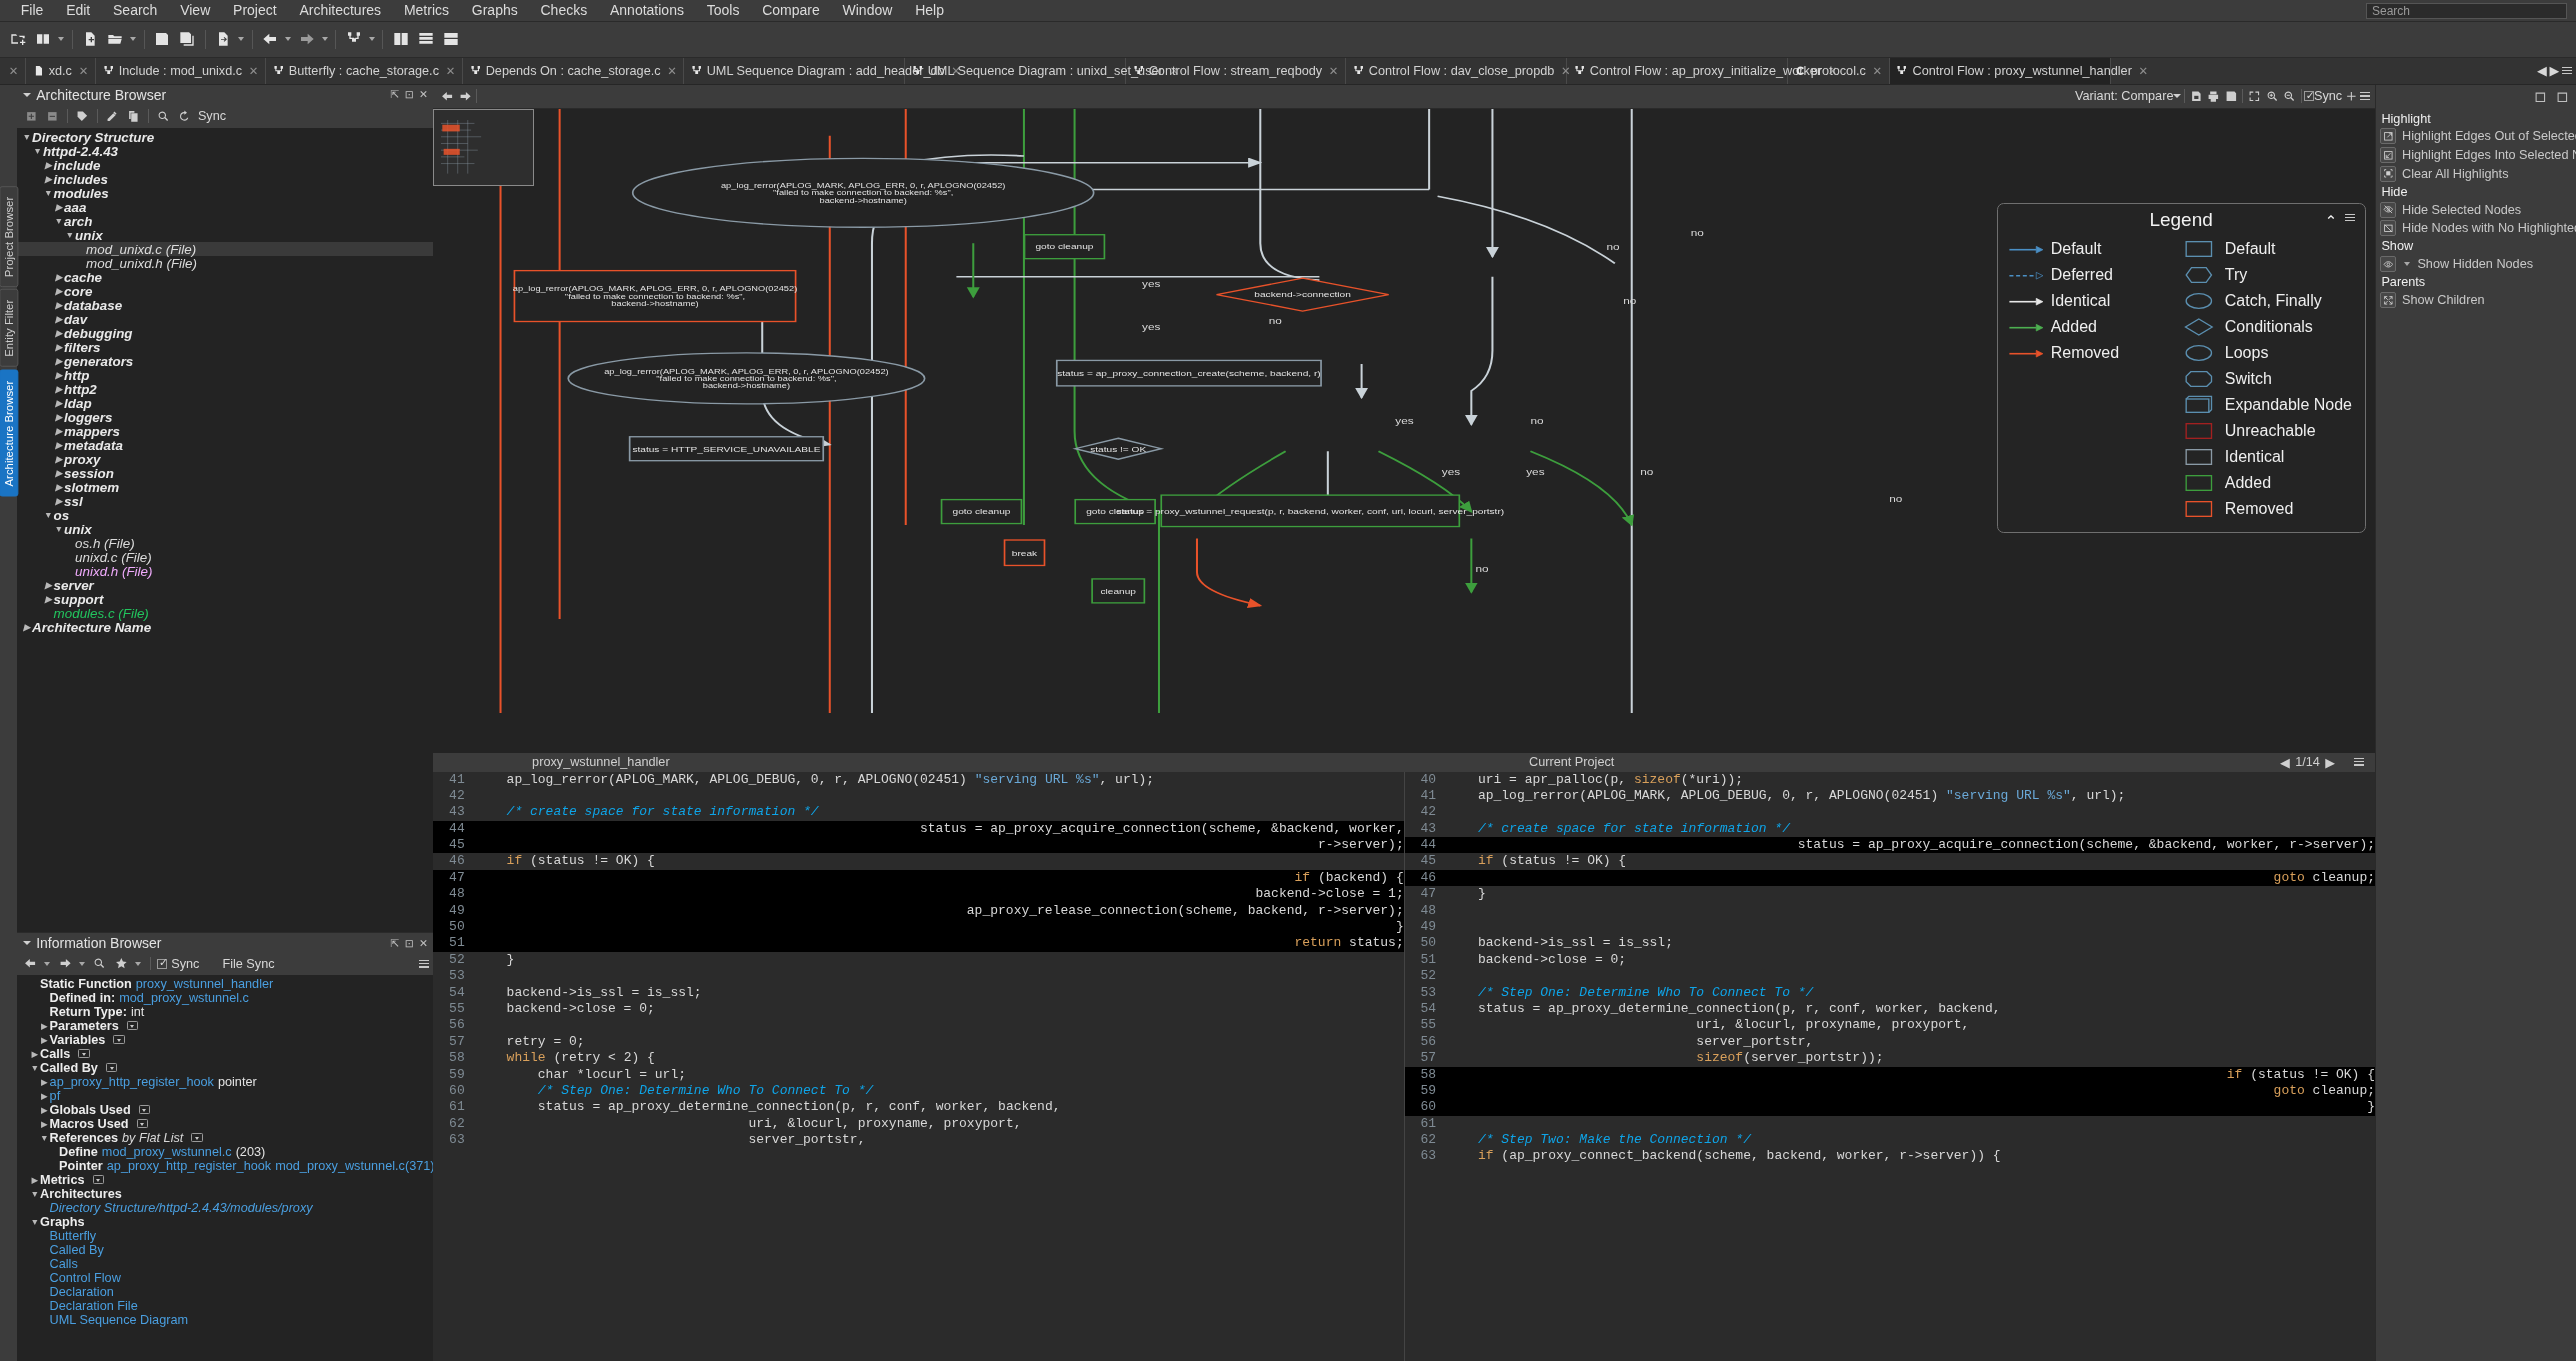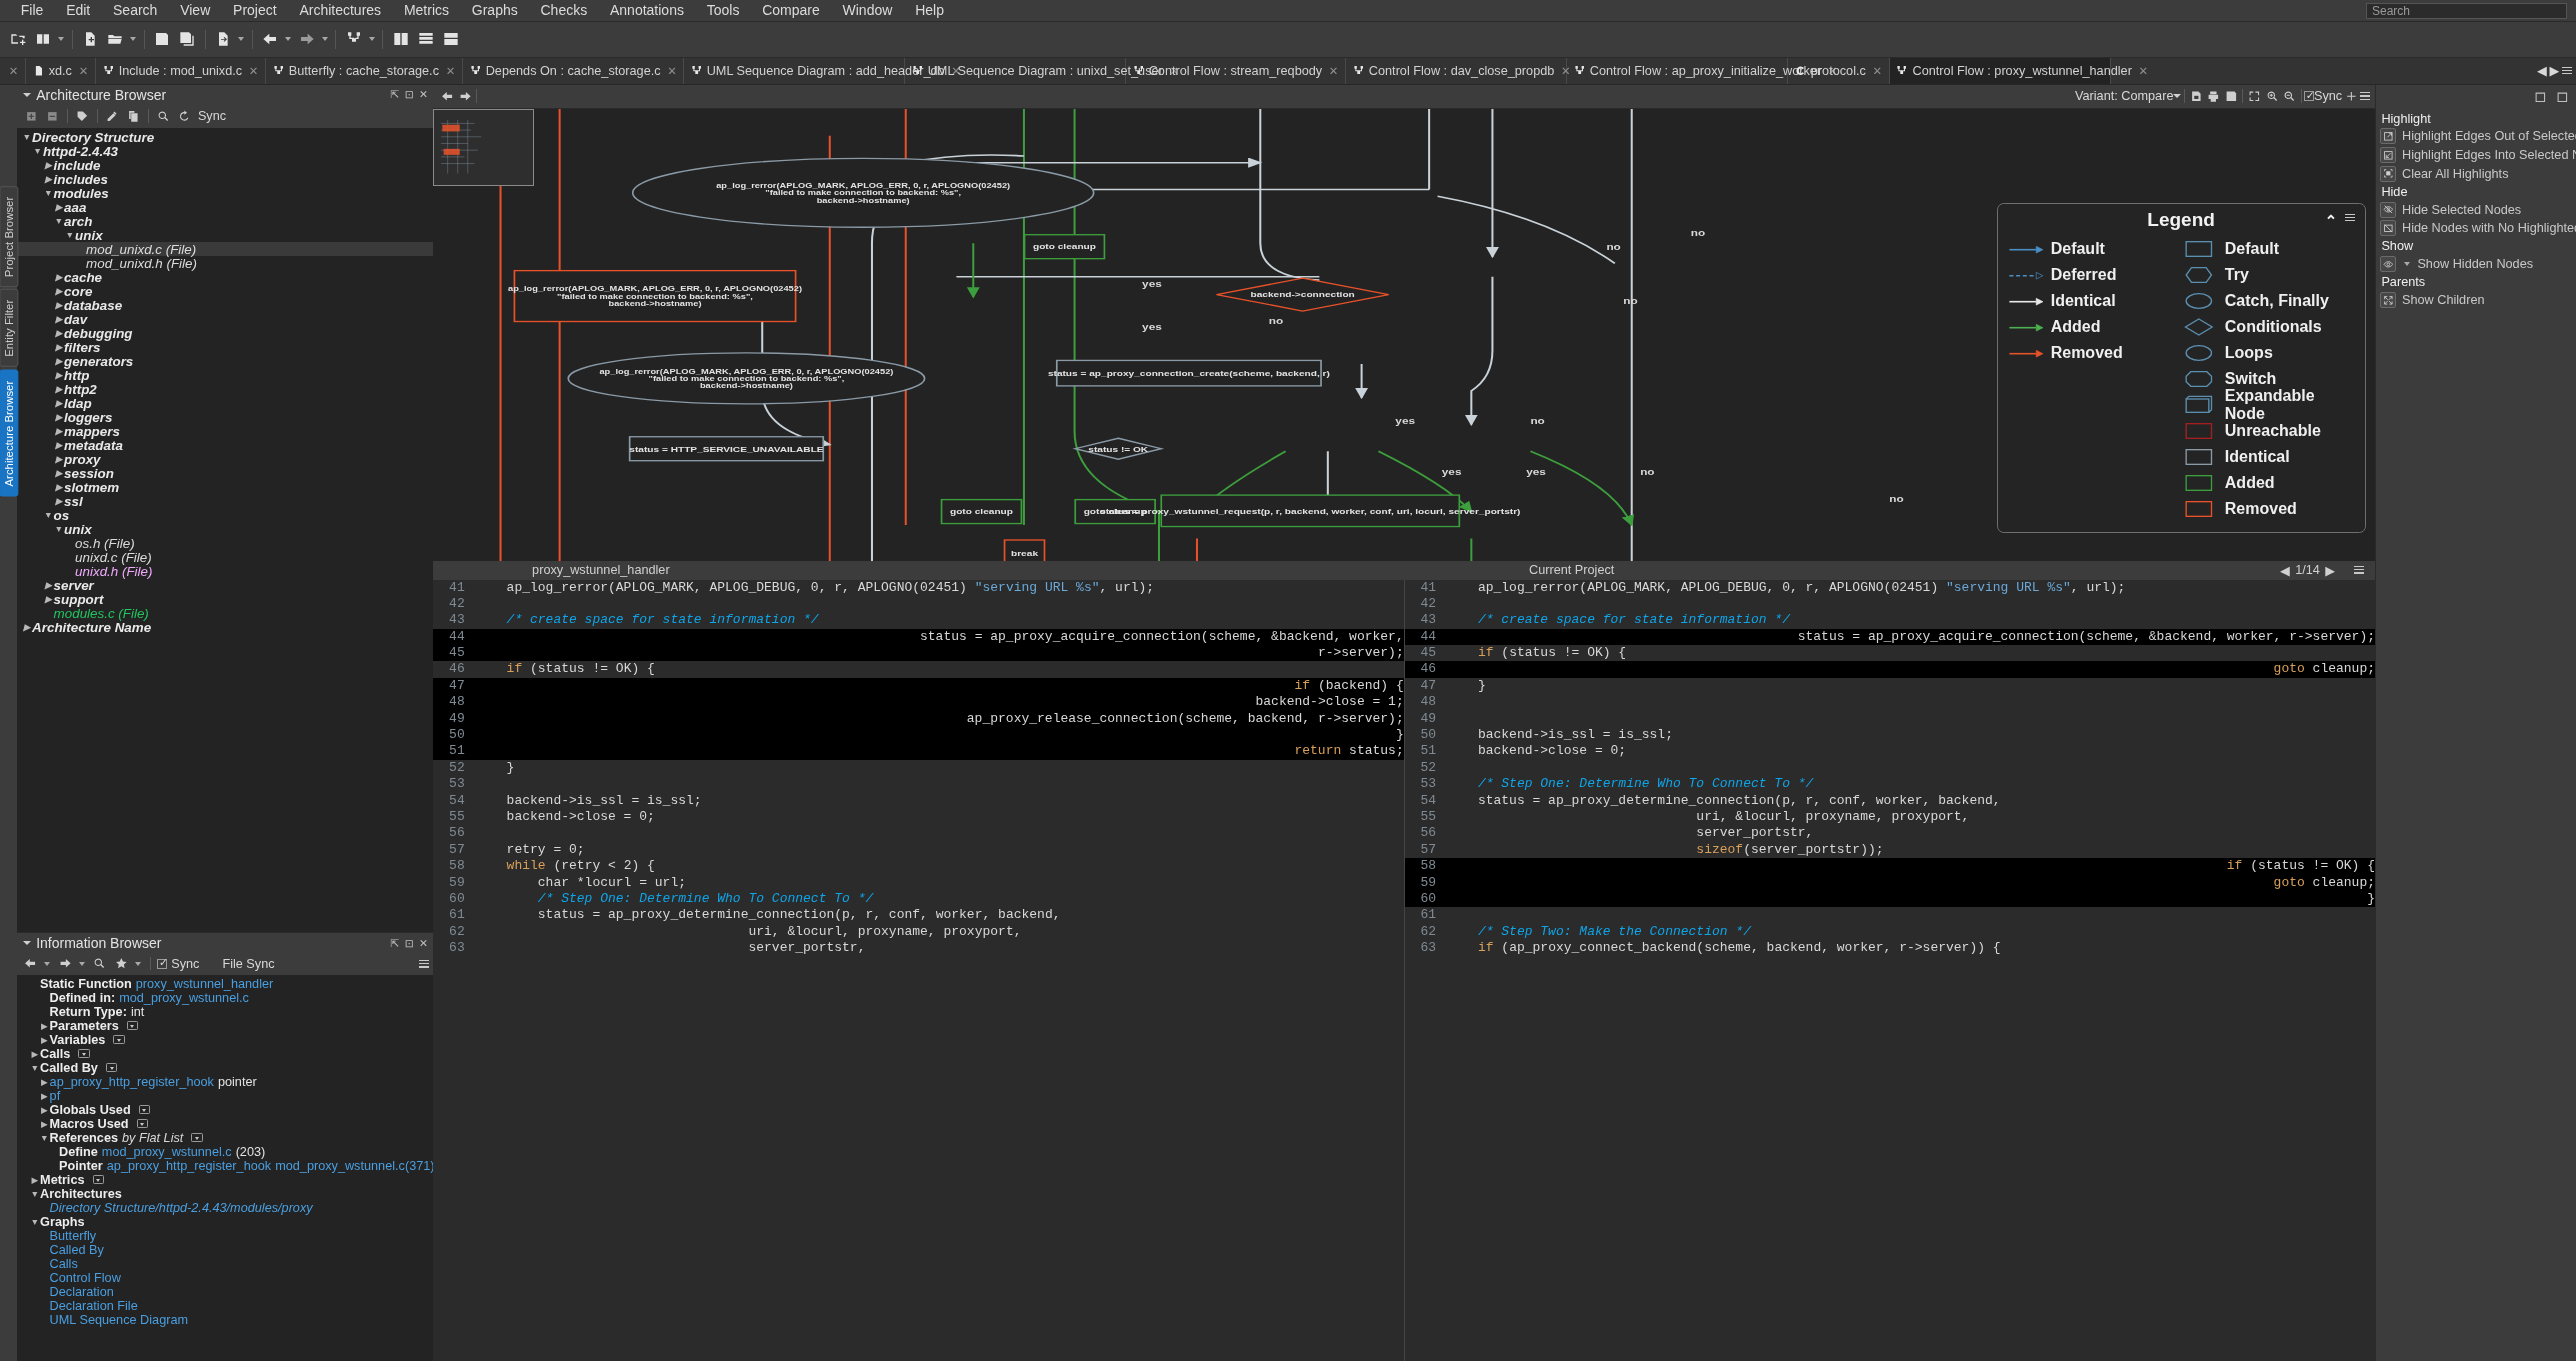--- a/index.html
+++ b/index.html
@@ -75,21 +75,21 @@
   .ib .plain { color:#e3e3e3; font-weight:normal;}
   .dd { display:inline-block; width:11.4px;height:8.7px;border:0.7px solid #9a9a9a;border-radius:1.3px;
     position:relative; margin-left:4px; vertical-align:middle;}
   .dd:after{content:"";position:absolute;left:2.7px;top:2.7px;border-left:2.7px solid transparent;
     border-right:2.7px solid transparent;border-top:3.4px solid #c8c8c8;}
 
   
   #center { flex:1; display:flex; flex-direction:column; min-width:0; }
   #graphbar { height:24px; background:#3c3c3c; display:flex; align-items:center; gap:0; padding:0 5.4px;
     border-bottom:0.7px solid #2a2a2a; font-size:12.7px;}
-  #graphcanvas { position:relative; height:452px; background:#232323; overflow:hidden;font-weight:bold; }
+  #graphcanvas { position:relative; height:644px; background:#232323; overflow:hidden; }
   #diffarea { flex:1; display:flex; flex-direction:column; background:#2b2b2b; min-height:0;}
   .diffhdr { height:19px; display:flex; background:#3c3c3c; font-size:12.7px; color:#d0d0d0; }
   .diffhdr > div { display:flex; align-items:center; justify-content:center; }
   .codepanes { flex:1; display:flex; min-height:0; }
   .codepane { flex:1; background:#2b2b2b; overflow:hidden; font-family:"Liberation Mono", monospace;
     font-size:13px; line-height:16.4px; position:relative;}
   .cline { display:flex; white-space:pre; height:16.4px;}
   .cline .ln { width:42px; text-align:right; padding-right:10.7px; color:#7f8b94; flex:0 0 42px;}
   .cline.hl { background:#000000;justify-content:space-between; }
   .kw { color:#d9a05b; }
@@ -1080,20 +1080,21 @@
             <div class="cline"><span class="ln">56</span><span></span></div>
             <div class="cline"><span class="ln">57</span><span>    retry = 0;</span></div>
             <div class="cline"><span class="ln">58</span><span>    <span class="kw">while</span> (retry &lt; 2) {</span></div>
             <div class="cline"><span class="ln">59</span><span>        char *locurl = url;</span></div>
             <div class="cline"><span class="ln">60</span><span><span class="cm">        /* Step One: Determine Who To Connect To */</span></span></div>
             <div class="cline"><span class="ln">61</span><span>        status = ap_proxy_determine_connection(p, r, conf, worker, backend,</span></div>
             <div class="cline"><span class="ln">62</span><span>                                   uri, &amp;locurl, proxyname, proxyport,</span></div>
             <div class="cline"><span class="ln">63</span><span>                                   server_portstr,</span></div>
           </div>
         <div class="codepane" id="rightcode" style="border-left:0.7px solid #444">
+            <div class="cline"><span class="ln">40</span><span>    uri = apr_palloc(p, <span class="kw">sizeof</span>(*uri));</span></div>
             <div class="cline"><span class="ln">41</span><span>    ap_log_rerror(APLOG_MARK, APLOG_DEBUG, 0, r, APLOGNO(02451) <span class="str">"serving URL %s"</span>, url);</span></div>
             <div class="cline"><span class="ln">42</span><span></span></div>
             <div class="cline"><span class="ln">43</span><span><span class="cm">    /* create space for state information */</span></span></div>
             <div class="cline hl"><span class="ln">44</span><span>    status = ap_proxy_acquire_connection(scheme, &amp;backend, worker, r-&gt;server);</span></div>
             <div class="cline"><span class="ln">45</span><span>    <span class="kw">if</span> (status != OK) {</span></div>
             <div class="cline hl"><span class="ln">46</span><span>        <span class="kw">goto</span> cleanup;</span></div>
             <div class="cline"><span class="ln">47</span><span>    }</span></div>
             <div class="cline"><span class="ln">48</span><span></span></div>
             <div class="cline"><span class="ln">49</span><span></span></div>
             <div class="cline"><span class="ln">50</span><span>    backend-&gt;is_ssl = is_ssl;</span></div>

